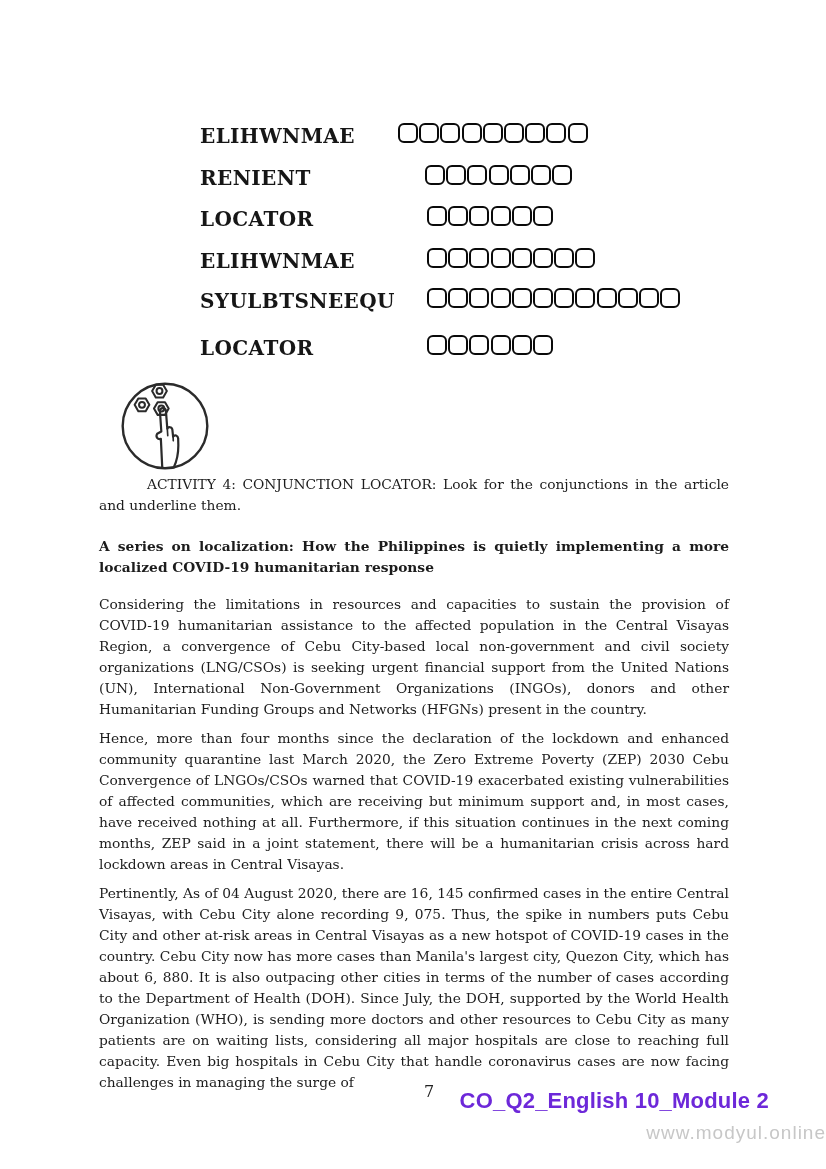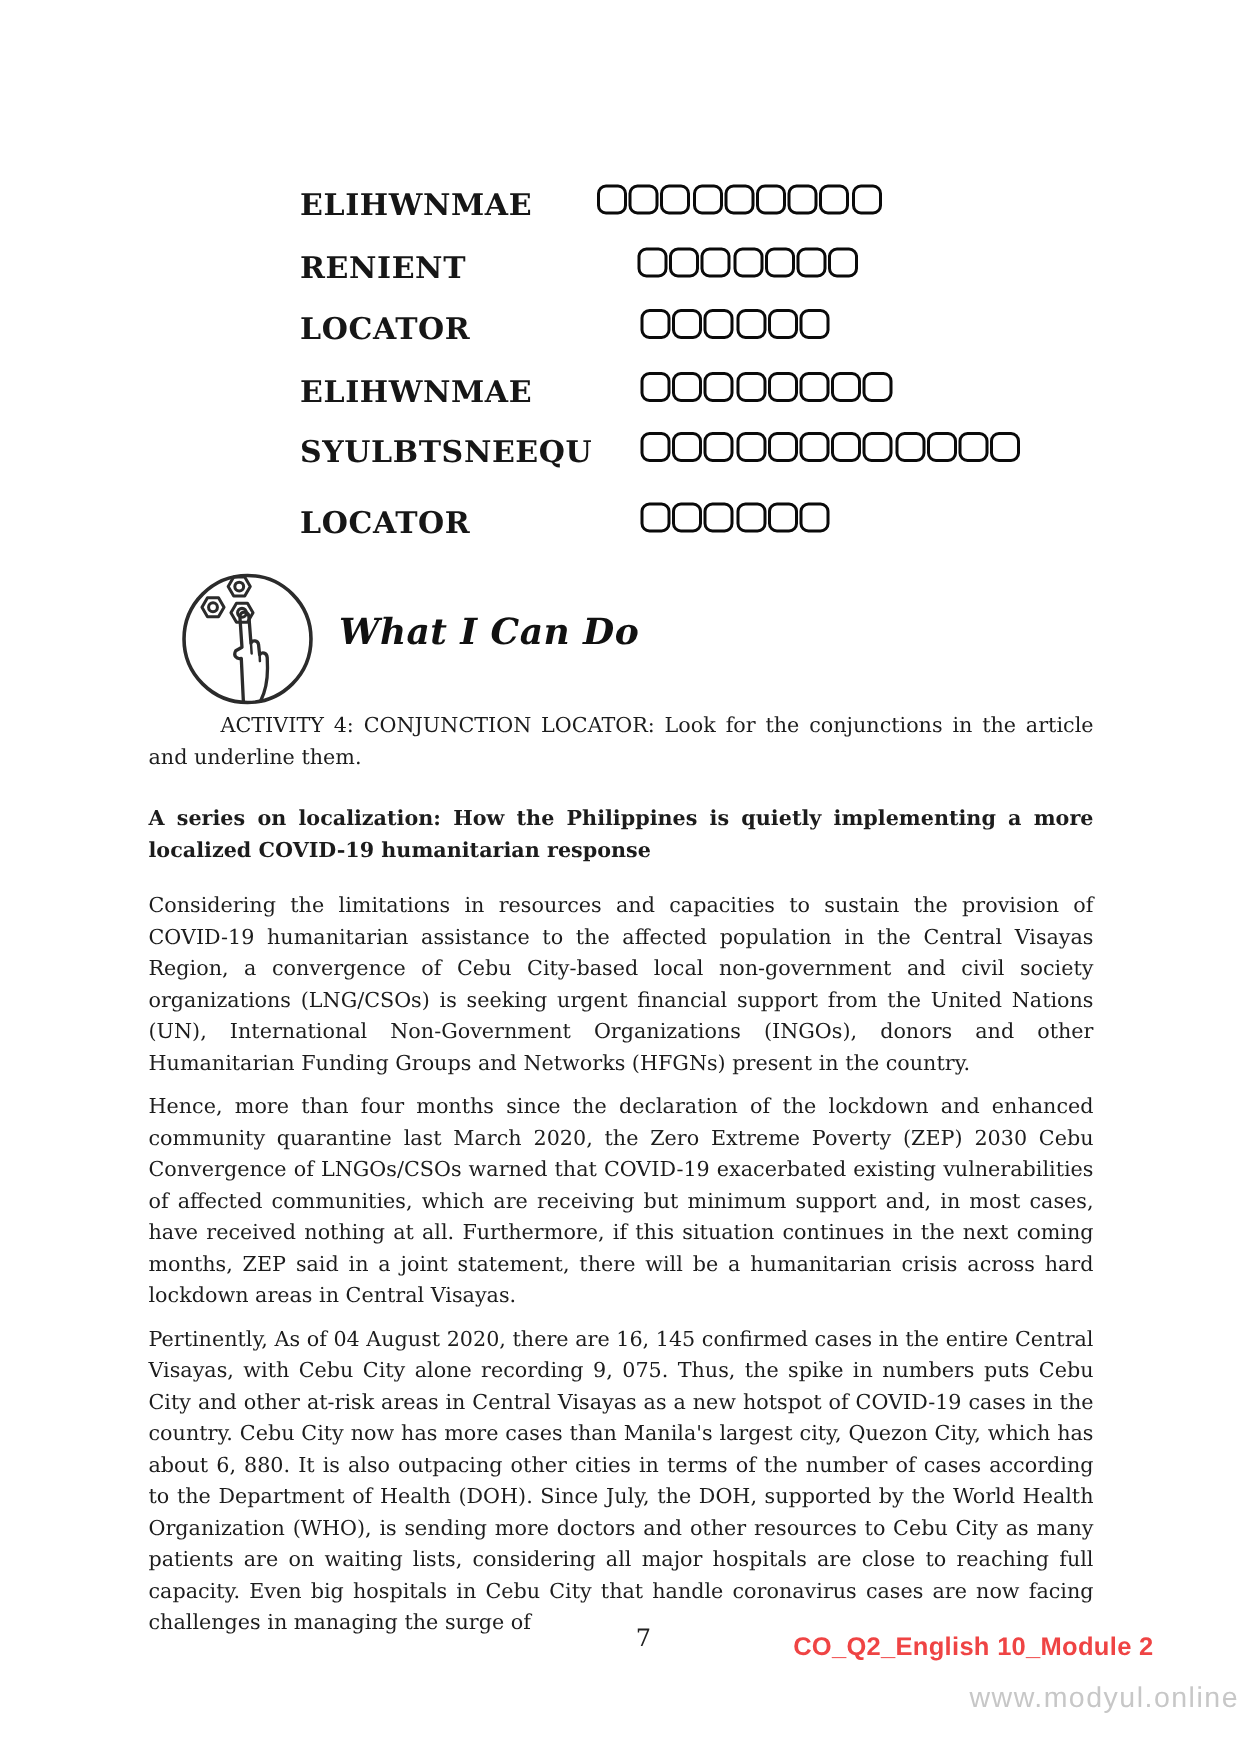--- a/index.html
+++ b/index.html
@@ -58,21 +58,21 @@
   .article-par { margin-bottom: 8px; }
 
   
   .page-number {
     position: absolute; left: 399px; top: 1082px; width: 60px;
     text-align: center; font-size: 16px; color: #222222;
   }
   .footer-module {
     position: absolute; right: 57px; top: 1088px;
     font-family: "Liberation Sans", sans-serif;
-    font-weight: 700; font-size: 17px; letter-spacing: 0.2px; color: #ef4444;
+    font-weight: 700; font-size: 22px; letter-spacing: 0.2px; color: #6d28d9;
     white-space: nowrap;
   }
   .watermark {
     position: absolute; left: 0; top: 1122px; width: 826px;
     text-align: right;
     font-family: "Liberation Sans", sans-serif;
     font-size: 19px; color: #c7c7c7; letter-spacing: 1px;
   }
 </style>
 </head>
@@ -120,21 +120,20 @@
           <polygon points="52,12 48,18.9 40,18.9 36,12 40,5.1 48,5.1"></polygon>
           <circle cx="44" cy="12" r="3.2"></circle>
           <polygon points="33,27 29,33.9 21,33.9 17,27 21,20.1 29,20.1"></polygon>
           <circle cx="25" cy="27" r="3.2"></circle>
           <polygon points="54,31 50,37.9 42,37.9 38,31 42,24.1 50,24.1"></polygon>
           <circle cx="46" cy="31" r="3.2"></circle>
         </g>
       </g>
     </svg>
   </div>
-  <div class="section-title">What I Can Do</div>
 
   <div class="text-col">
     <p class="activity-par">ACTIVITY 4: CONJUNCTION LOCATOR: Look for the conjunctions in the article and underline them.</p>
     <p class="article-heading">A series on localization: How the Philippines is quietly implementing a more localized COVID-19 humanitarian response</p>
     <p class="article-par">Considering the limitations in resources and capacities to sustain the provision of COVID-19 humanitarian assistance to the affected population in the Central Visayas Region, a convergence of Cebu City-based local non-government and civil society organizations (LNG/CSOs) is seeking urgent financial support from the United Nations (UN), International Non-Government Organizations (INGOs), donors and other Humanitarian Funding Groups and Networks (HFGNs) present in the country.</p>
     <p class="article-par">Hence, more than four months since the declaration of the lockdown and enhanced community quarantine last March 2020, the Zero Extreme Poverty (ZEP) 2030 Cebu Convergence of LNGOs/CSOs warned that COVID-19 exacerbated existing vulnerabilities of affected communities, which are receiving but minimum support and, in most cases, have received nothing at all. Furthermore, if this situation continues in the next coming months, ZEP said in a joint statement, there will be a humanitarian crisis across hard lockdown areas in Central Visayas.</p>
     <p class="article-par">Pertinently, As of 04 August 2020, there are 16, 145 confirmed cases in the entire Central Visayas, with Cebu City alone recording 9, 075. Thus, the spike in numbers puts Cebu City and other at-risk areas in Central Visayas as a new hotspot of COVID-19 cases in the country. Cebu City now has more cases than Manila's largest city, Quezon City, which has about 6, 880. It is also outpacing other cities in terms of the number of cases according to the Department of Health (DOH). Since July, the DOH, supported by the World Health Organization (WHO), is sending more doctors and other resources to Cebu City as many patients are on waiting lists, considering all major hospitals are close to reaching full capacity. Even big hospitals in Cebu City that handle coronavirus cases are now facing challenges in managing the surge of</p>
   </div>
 
   <div class="page-number">7</div>

